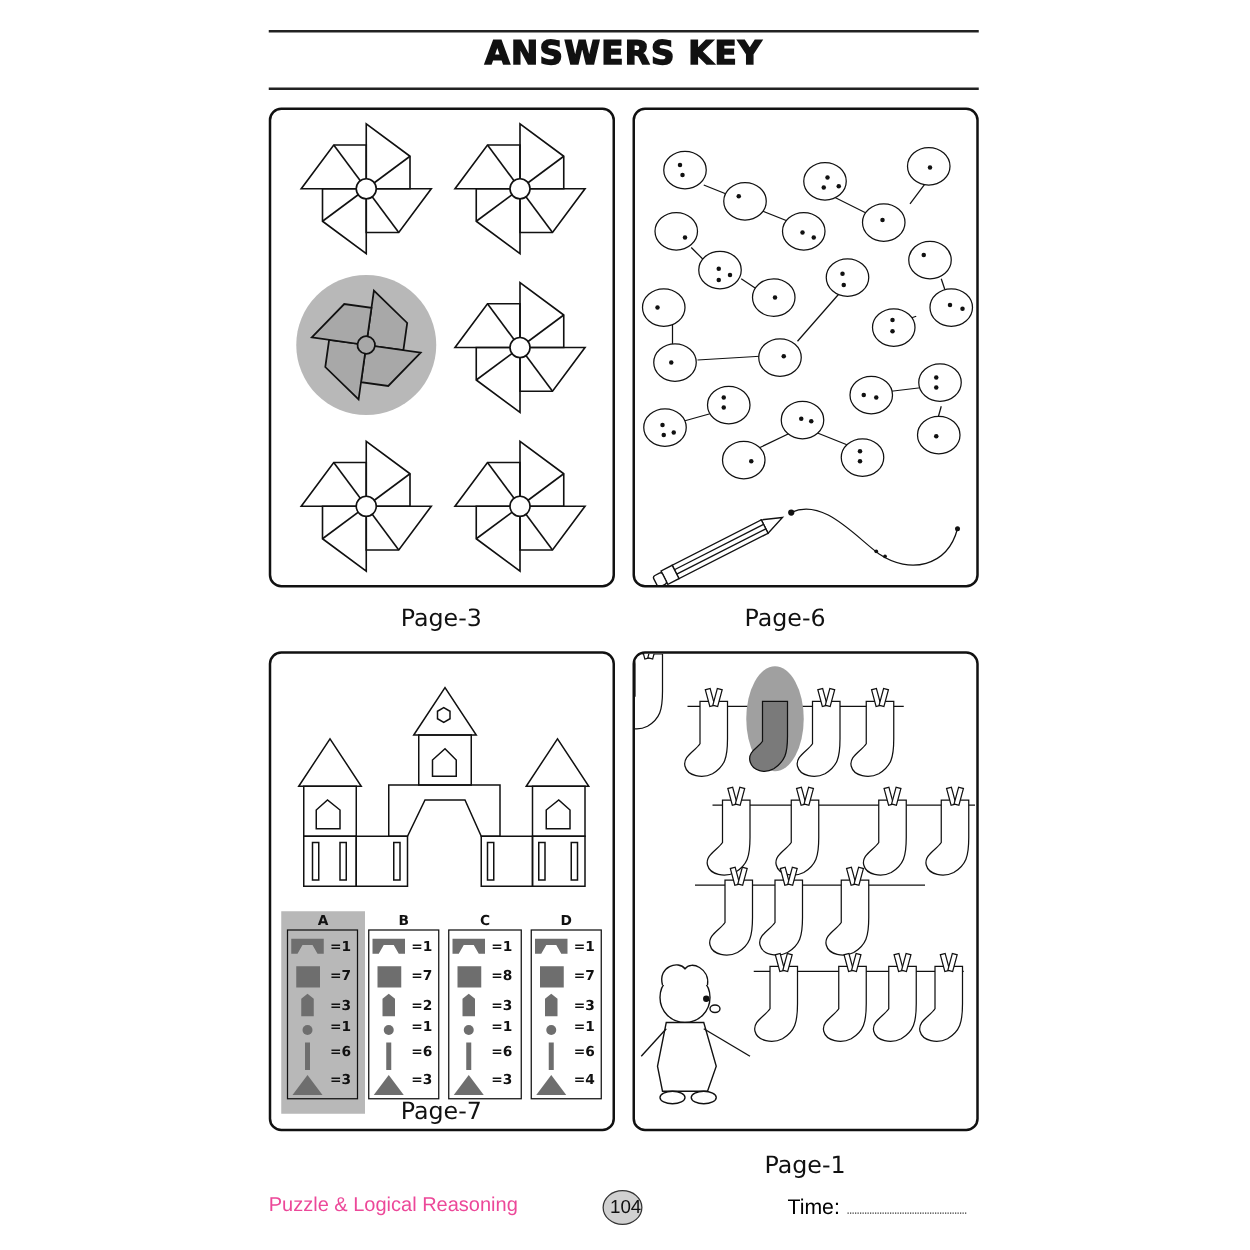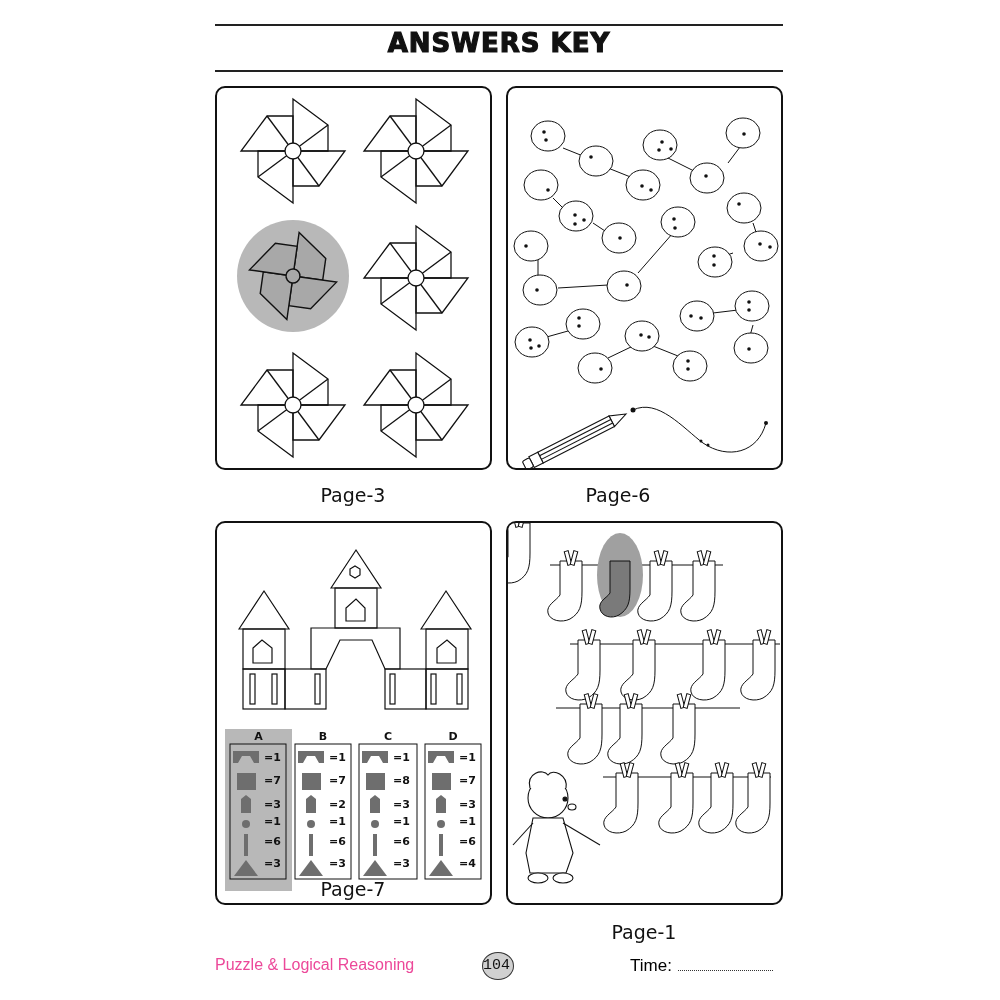--- a/index.html
+++ b/index.html
@@ -3,21 +3,21 @@
 <meta charset="utf-8">
 <style>
   html,body{margin:0;padding:0;background:#fff;}
   body{width:1000px;height:1000px;position:relative;overflow:hidden;font-family:"DejaVu Sans",sans-serif;color:#111;}
   .rule{position:absolute;left:215px;width:568px;height:2px;background:#222;}
   .title{position:absolute;left:215px;width:568px;top:28px;text-align:center;font-family:"DejaVu Sans",sans-serif;font-weight:900;font-size:26px;letter-spacing:1px;color:#111;-webkit-text-stroke:1.2px #111;}
   .panel{position:absolute;border:2.5px solid #111;border-radius:10px;background:#fff;overflow:hidden;box-sizing:border-box;}
   .panel svg{position:absolute;left:0;top:0;}
   .caption{position:absolute;width:276px;text-align:center;font-family:"DejaVu Sans",sans-serif;font-size:19px;color:#111;}
   .footer-left{position:absolute;left:215px;top:956px;font-family:"Liberation Sans",sans-serif;font-size:16px;color:#ec4899;}
-  .page-num{position:absolute;left:482px;top:952px;width:32px;height:28px;border-radius:50%;background:#d0d0d0;border:1.5px solid #333;box-sizing:border-box;font-family:Liberation Mono, monospace;font-size:15px;text-align:left;line-height:26px;}
+  .page-num{position:absolute;left:482px;top:952px;width:32px;height:28px;border-radius:50%;background:#d0d0d0;border:1.5px solid #333;box-sizing:border-box;font-family:Liberation Sans, sans-serif;font-size:15px;text-align:right;line-height:26px;}
   .footer-right{position:absolute;left:630px;top:956px;font-family:"Liberation Sans",sans-serif;font-size:17px;color:#000000;}
   .dots{display:inline-block;width:95px;border-bottom:1.5px dotted #333;margin-left:6px;vertical-align:baseline;}
   .optlbl{font-family:"DejaVu Sans",sans-serif;font-weight:bold;font-size:11px;}
   .cnt{font-family:"DejaVu Sans",sans-serif;font-weight:bold;font-size:11px;}
 </style>
 </head>
 <body>
 
 <div class="rule" style="top:24px;"></div>
 <div class="title">ANSWERS KEY</div>
@@ -153,21 +153,21 @@
         <polygon points="0,0 -16,-6 -16,6"></polygon>
         <rect x="-96" y="-6" width="80" height="12"></rect>
         <line x1="-96" y1="-2" x2="-16" y2="-2"></line>
           <line x1="-96" y1="2" x2="-16" y2="2"></line>
         <rect x="-106" y="-6" width="10" height="12"></rect>
         <rect x="-114" y="-5" width="8" height="10" rx="2"></rect>
       </g>
     </g>
   </svg>
 </div>
-<div class="caption" style="left:480px;top:484px;">Page-6</div>
+<div class="caption" style="left:490px;top:484px;">Page-6</div>
 
 <div class="panel" style="left:215px;top:521px;width:277px;height:384px;">
   <svg width="277" height="384" viewBox="0 0 277 384">
     <g fill="none" stroke="#111" stroke-width="1.2">
       <polygon points="22,106 47,68 72,106"></polygon>
       <rect x="26" y="106" width="42" height="40"></rect>
       <polygon points="36,125 36,140 55,140 55,125 45,117"></polygon>
       <rect x="26" y="146" width="42" height="40"></rect>
       <rect x="33" y="151" width="5" height="30"></rect>
         <rect x="55" y="151" width="5" height="30"></rect>

